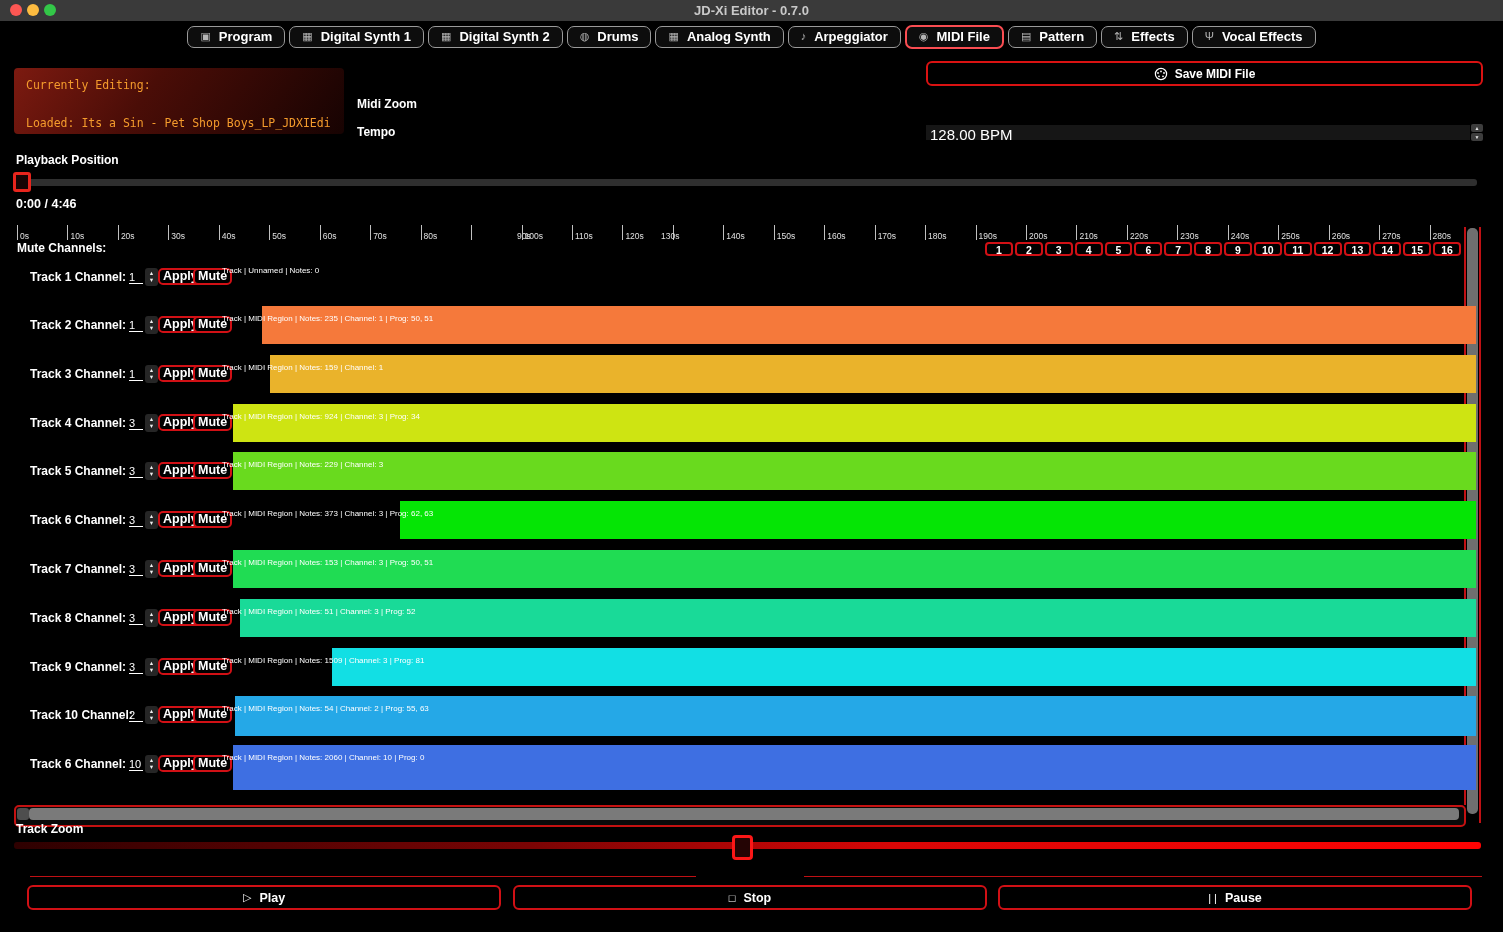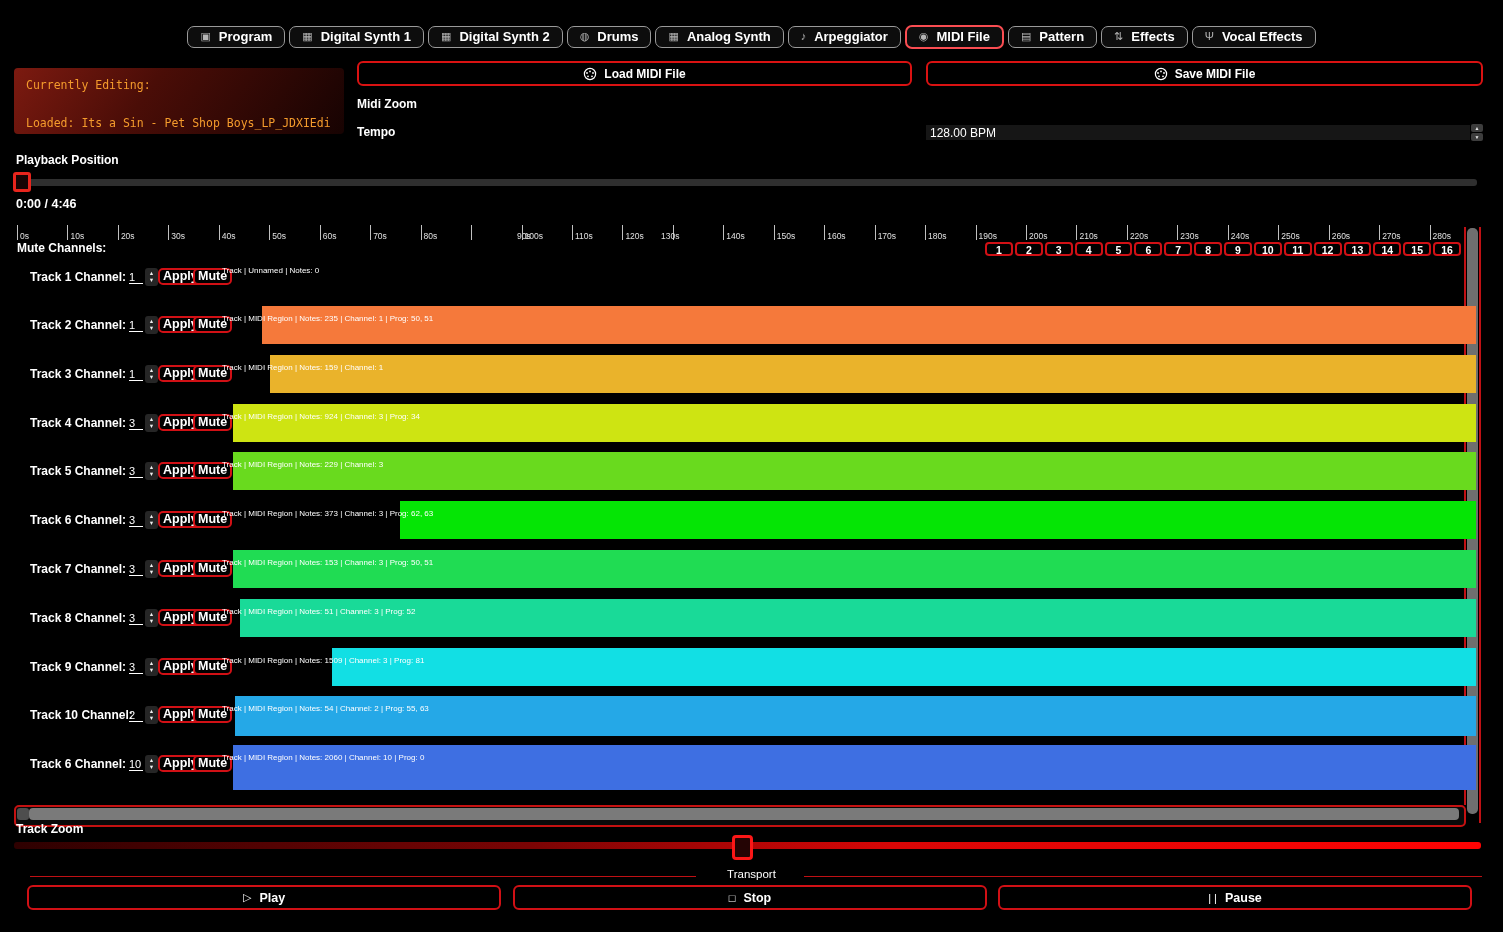--- a/index.html
+++ b/index.html
@@ -34,21 +34,21 @@
     justify-content:center;gap:7px;font-family:"Liberation Sans",sans-serif;}
   .lbl{position:absolute;font-size:12px;font-weight:bold;color:#fff;}
 
   .combo{position:absolute;left:924px;top:95px;width:558px;height:20px;border:2px solid #cf1212;
     border-radius:3px;background:#000;}
   .combo-text{position:absolute;left:6px;top:2px;font-size:12px;}
   .chev{position:absolute;right:12px;top:4px;width:8px;height:8px;border-right:2px solid #fff;
     border-bottom:2px solid #fff;transform:rotate(45deg);}
 
   .tempo-box{position:absolute;left:926px;top:125px;width:544px;height:15px;background:#161616;}
-  .tempo-text{position:absolute;left:4px;top:1px;font-size:12px;}
+  .tempo-text{position:absolute;left:4px;top:1px;font-size:15px;}
   .spin-col{position:absolute;display:flex;flex-direction:column;gap:1px;}
   .spin-btn{width:12px;height:8px;background:#3d3d3d;border-radius:2px;color:#e8e8e8;font-size:5px;
     line-height:8px;text-align:center;}
 
   
   .groove{position:absolute;background:#2f2f2f;border-radius:3px;}
   .sq-handle{position:absolute;background:#190404;border:3px solid #e8251d;border-radius:3px;}
 
   
   .tick{position:absolute;width:1px;height:15px;background:#c0c0c0;top:225px;}
@@ -93,20 +93,26 @@
   .tr-btn{position:absolute;top:885px;height:21px;background:#000;border:2px solid #d11015;
     border-radius:6px;color:#fff;font-size:12.5px;font-weight:600;display:flex;align-items:center;
     justify-content:center;gap:8px;font-family:"Liberation Sans",sans-serif;}
   .tr-ico{font-size:11px;font-weight:normal;}
 </style>
 </head>
 <body>
 
 <div id="app">
 
+  <div class="titlebar">
+    <span class="light" style="left:10px;background:#fc5753;"></span>
+    <span class="light" style="left:27px;background:#fdbc40;"></span>
+    <span class="light" style="left:44px;background:#33c748;"></span>
+    <div class="title">JD-Xi Editor - 0.7.0</div>
+  </div>
 
   <div class="tabbar" id="tabbar">
     <div class="tab">
       <span class="tab-icon">▣</span>
       <span class="tab-label">Program</span>
     </div>
 
     <div class="tab">
       <span class="tab-icon">▦</span>
       <span class="tab-label">Digital Synth 1</span>
@@ -151,31 +157,20 @@
       <span class="tab-icon">Ψ</span>
       <span class="tab-label">Vocal Effects</span>
     </div>
   </div>
 
   <div class="editing-panel">
     <div class="edit-line1">Currently Editing:</div>
     <div class="edit-line2">Loaded: Its a Sin - Pet Shop Boys_LP_JDXIEdi</div>
   </div>
 
-  <div class="file-btn" style="left:357px;width:551px;">
-    <svg width="14" height="14" viewBox="0 0 14 14">
-      <circle cx="7" cy="7" r="5.6" fill="none" stroke="#fff" stroke-width="1.2"></circle>
-      <circle cx="4" cy="6" r="0.9" fill="#fff"></circle>
-        <circle cx="10" cy="6" r="0.9" fill="#fff"></circle>
-      <circle cx="5" cy="9.3" r="0.9" fill="#fff"></circle>
-        <circle cx="9" cy="9.3" r="0.9" fill="#fff"></circle>
-      <circle cx="7" cy="4.4" r="0.9" fill="#fff"></circle>
-    </svg>
-    <span>Load MIDI File</span>
-  </div>
   <div class="file-btn" style="left:926px;width:553px;">
     <svg width="14" height="14" viewBox="0 0 14 14">
       <circle cx="7" cy="7" r="5.6" fill="none" stroke="#fff" stroke-width="1.2"></circle>
       <circle cx="4" cy="6" r="0.9" fill="#fff"></circle>
         <circle cx="10" cy="6" r="0.9" fill="#fff"></circle>
       <circle cx="5" cy="9.3" r="0.9" fill="#fff"></circle>
         <circle cx="9" cy="9.3" r="0.9" fill="#fff"></circle>
       <circle cx="7" cy="4.4" r="0.9" fill="#fff"></circle>
     </svg>
     <span>Save MIDI File</span>
@@ -428,21 +423,20 @@
   <div class="redline" style="left:1479px;top:227px;width:2px;height:596px;"></div>
   <div class="hscroll">
     <div class="hcap"></div>
     <div class="hthumb"></div>
   </div>
 
   <div class="lbl" style="left:16px;top:822px;">Track Zoom</div>
   <div class="zoom-groove"></div>
   <div class="zoom-handle"></div>
 
-  <div class="tr-title">Transport</div>
   <div class="tr-line" style="left:30px;width:666px;"></div>
   <div class="tr-line" style="left:804px;width:678px;"></div>
   <div class="tr-btn" style="left:27px;width:470px;">
     <span class="tr-ico">▷</span>
     <span>Play</span>
   </div>
   <div class="tr-btn" style="left:513px;width:470px;">
     <span class="tr-ico">□</span>
     <span>Stop</span>
   </div>

